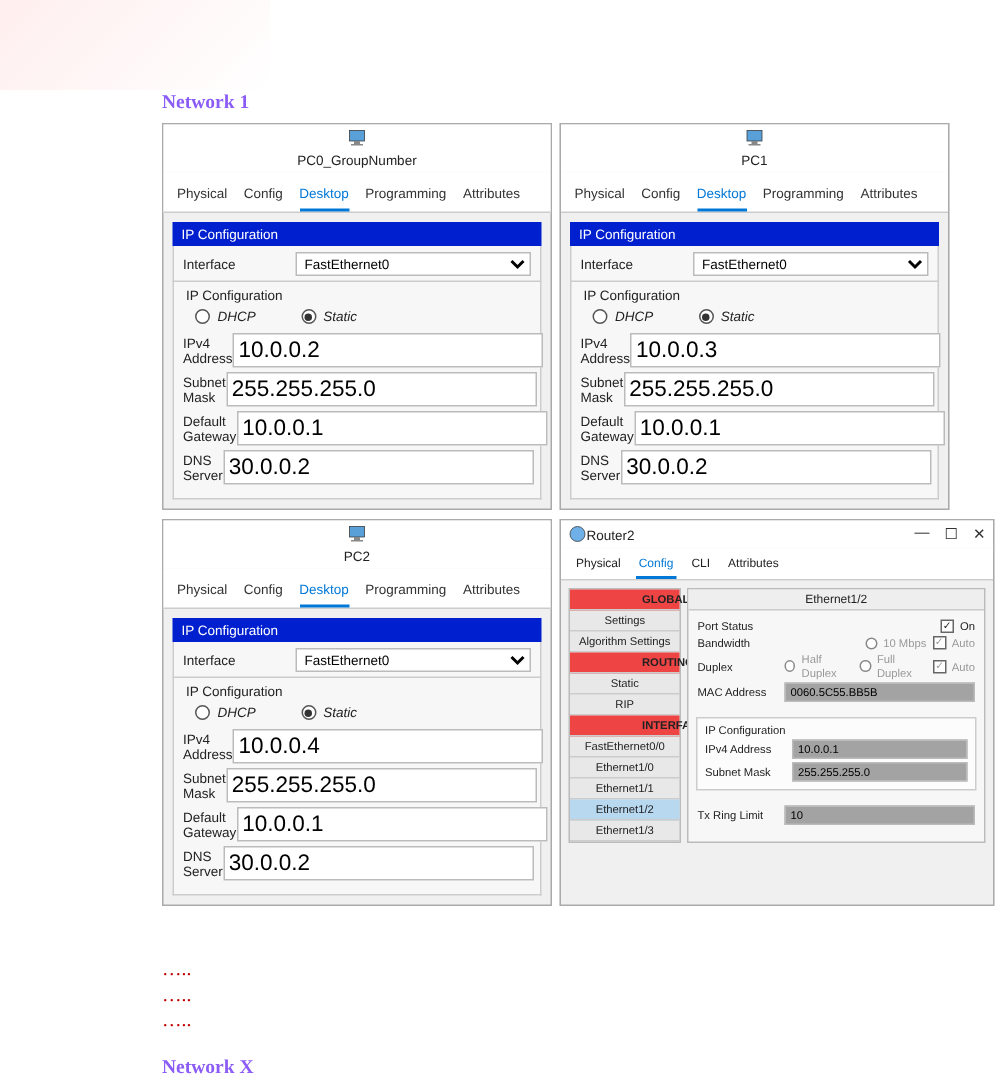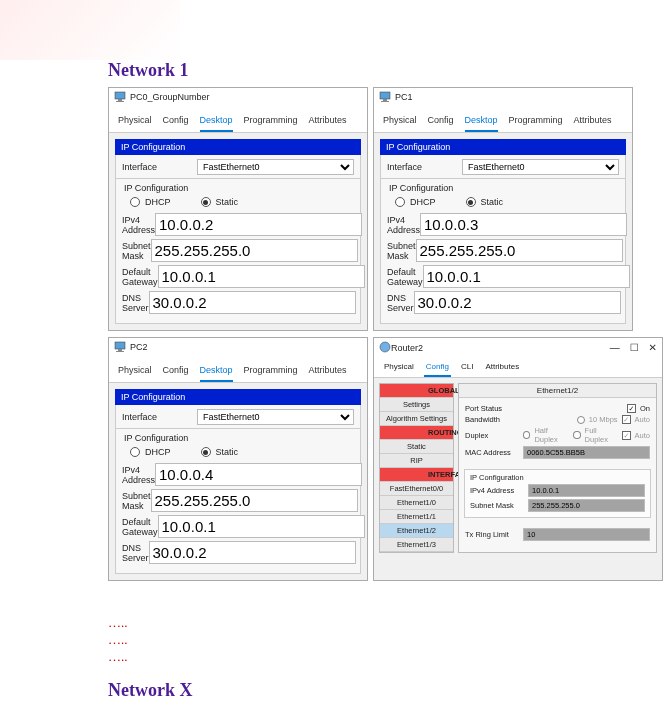--- a/index.html
+++ b/index.html
@@ -1,37 +1,37 @@
 <!DOCTYPE html>
 <html><head>
 <meta charset="utf-8">
 <style>
   * { box-sizing: border-box; margin: 0; padding: 0; }
   body { font-family: Arial, sans-serif; width: 667px; height: 718px; background: #fff; position: relative; }
   .bg-deco { position: absolute; top: 0; left: 0; width: 180px; height: 60px; background: linear-gradient(135deg, rgba(255,200,200,0.3), rgba(255,255,255,0)); pointer-events: none; }
   .page { padding: 60px 0 0 108px; }
-  .section-title { color: #4c1d95; font-weight: bold; font-size: 18px; margin-bottom: 6px; font-family: 'Times New Roman', serif; }
+  .section-title { color: #8b5cf6; font-weight: bold; font-size: 13px; margin-bottom: 6px; font-family: 'Times New Roman', serif; }
   .dots { color: #c00000; font-size: 13px; line-height: 1.3; font-family: 'Times New Roman', serif; }
   
   .row { display: flex; gap: 5px; margin-bottom: 6px; }
   
   
   .pc-win { width: 260px; border: 1px solid #aaa; background: #f0f0f0; font-size: 9px; color: #222; }
-  .pc-title { display: flex; align-items: center; gap: 4px; padding: 3px 5px; background: #fff; font-size: 9px; }
+  .pc-title { display: flex; align-items: center; gap: 4px; padding: 3px 5px; background: #fff; font-size: 9px; flex-direction: column; }
   .pc-icon { width: 12px; height: 12px; display: inline-flex; align-items: center; justify-content: center; }
   .tabs { display: flex; gap: 11px; padding: 5px 9px 0; background: #fff; font-size: 9px; border-bottom: 1px solid #ccc; }
   .tab { padding: 4px 0 5px; cursor: pointer; color: #333; }
   .tab.active { color: #0078d7; border-bottom: 2px solid #0078d7; }
   .blue-header { background: #0020d0; color: #fff; padding: 3px 6px; font-size: 9px; margin: 6px 6px 0; }
   .interface-row { display: flex; align-items: center; padding: 4px 6px 3px; margin: 0 6px; border: 1px solid #ccc; border-top: none; background: #f7f7f7; }
   .interface-row .lbl { width: 75px; }
   .interface-row select { flex: 1; font-size: 9px; padding: 1px; border: 1px solid #bbb; background: #fff; }
   .ipconfig-box { margin: 0 6px 6px; border: 1px solid #ccc; border-top: none; padding: 4px 6px 6px; background: #f7f7f7; }
   .ipconfig-label { font-size: 9px; margin-bottom: 4px; padding-left: 2px; }
-  .radio-row { display: flex; gap: 30px; margin: 3px 0 6px 8px; align-items: flex-end; }
+  .radio-row { display: flex; gap: 30px; margin: 3px 0 6px 8px; align-items: flex-end; font-style: italic; }
   .radio-opt { display: flex; align-items: center; gap: 5px; }
   .radio-circ { width: 10px; height: 10px; border: 1px solid #555; border-radius: 50%; display: inline-flex; align-items: center; justify-content: center; background: #fff; }
   .radio-circ.sel::after { content: ''; width: 5px; height: 5px; background: #333; border-radius: 50%; }
   .form-row { display: flex; align-items: center; margin: 3px 0; }
   .form-row .flabel { width: 102px; font-size: 9px; }
   .form-row input { flex: 1; font-size: 15px; padding: 2px 3px; border: 1px solid #bbb; background: #fff; }
   
   
   .router-win { width: 290px; border: 1px solid #aaa; background: #f0f0f0; font-size: 8px; color: #222; }
   .router-title { display: flex; align-items: flex-end; padding: 3px 5px; background: #fff; font-size: 9px; }

